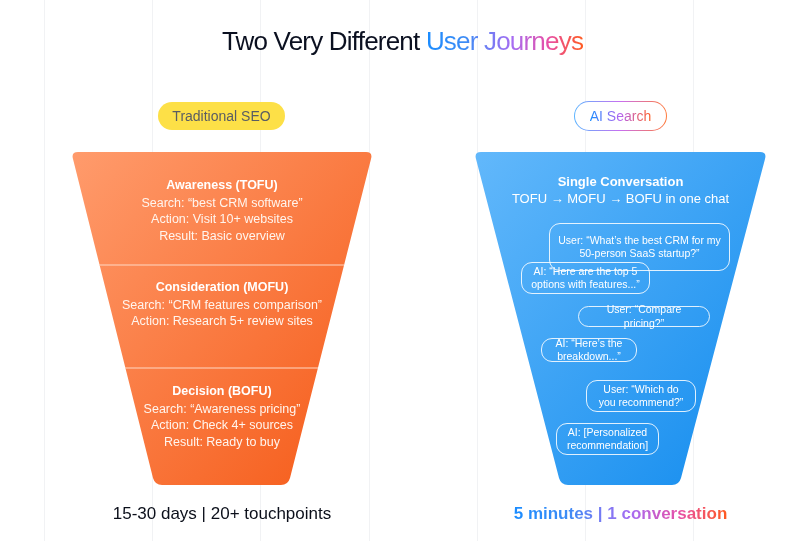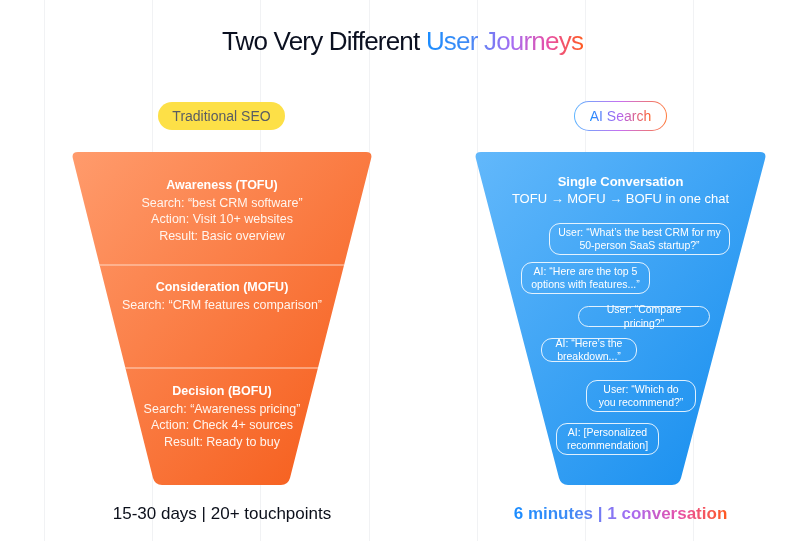--- a/index.html
+++ b/index.html
@@ -67,46 +67,47 @@
 
 <div class="stage" style="top:177px">
   <div class="h">Awareness (TOFU)</div>
   <div>Search: “best CRM software”</div>
   <div>Action: Visit 10+ websites</div>
   <div>Result: Basic overview</div>
 </div>
 <div class="stage" style="top:279px">
   <div class="h">Consideration (MOFU)</div>
   <div>Search: “CRM features comparison”</div>
+  <div>Action: Research 5+ review sites</div>
 </div>
 <div class="stage" style="top:383px">
   <div class="h">Decision (BOFU)</div>
   <div>Search: “Awareness pricing”</div>
   <div>Action: Check 4+ sources</div>
   <div>Result: Ready to buy</div>
 </div>
 
 <div class="ai-head">
   <div class="h">Single Conversation</div>
   <div class="s">TOFU → MOFU → BOFU in one chat</div>
 </div>
 
-<div class="bubble" style="left:549px; top:223px; width:181px; height:32px;">
+<div class="bubble" style="left:549px; top:223px; width:181px; height:48px;">
     <span>User: “What’s the best CRM for my 50-person SaaS startup?”</span>
   </div>
 <div class="bubble" style="left:521px; top:262px; width:129px; height:32px;">
     <span>AI: “Here are the top 5 options with features...”</span>
   </div>
 <div class="bubble" style="left:578px; top:306px; width:132px; height:21px;">
     <span>User: “Compare pricing?”</span>
   </div>
 <div class="bubble" style="left:541px; top:338px; width:96px; height:24px;">
     <span>AI: “Here’s the breakdown...”</span>
   </div>
 <div class="bubble" style="left:586px; top:380px; width:110px; height:32px;">
     <span>User: “Which do you recommend?”</span>
   </div>
 <div class="bubble" style="left:556px; top:423px; width:103px; height:32px;">
     <span>AI: [Personalized recommendation]</span>
   </div>
 
 <div class="footer-left">15-30 days | 20+ touchpoints</div>
-<div class="footer-right"><span class="grad-text">6 minutes | 1 conversation</span></div>
+<div class="footer-right"><span class="grad-text">5 minutes | 1 conversation</span></div>
 
 </body></html>

